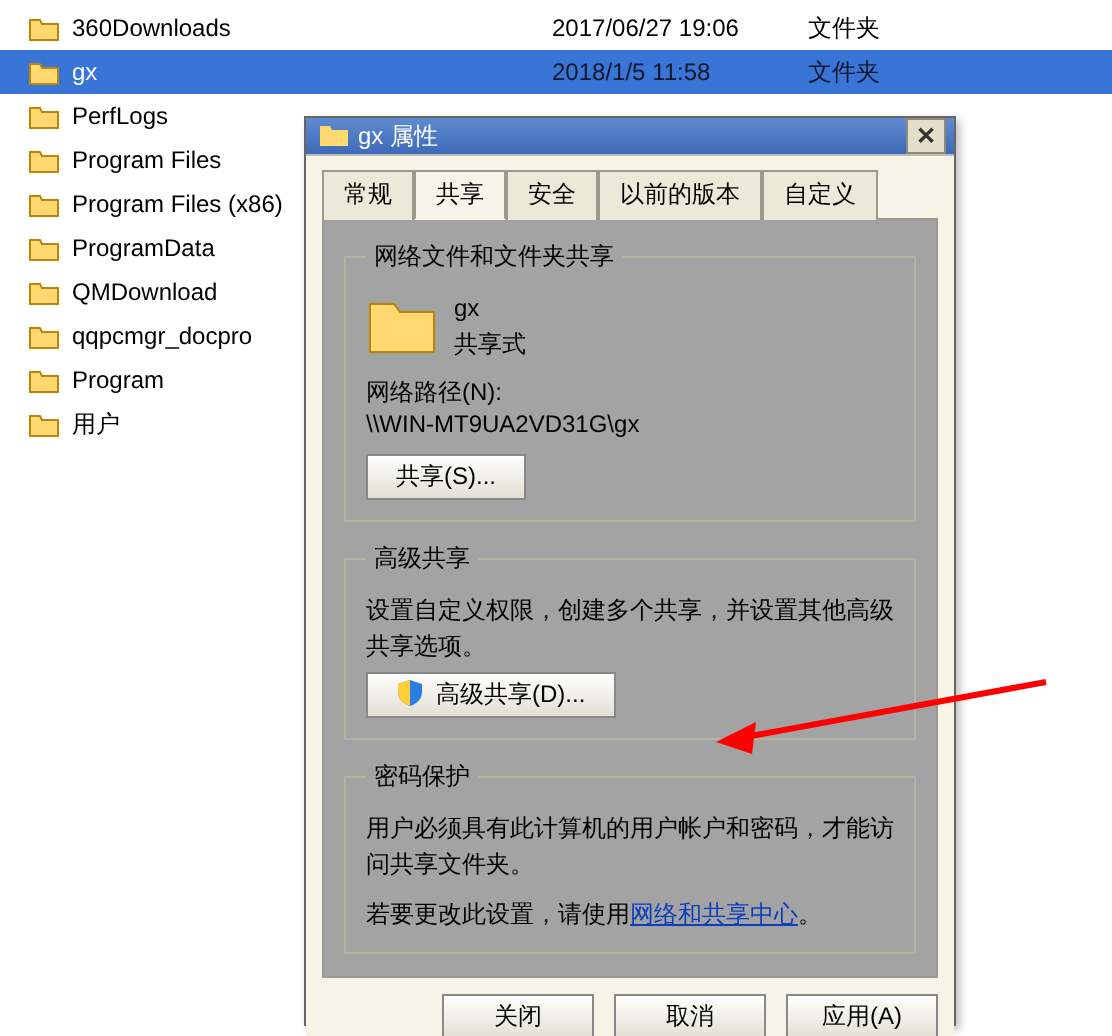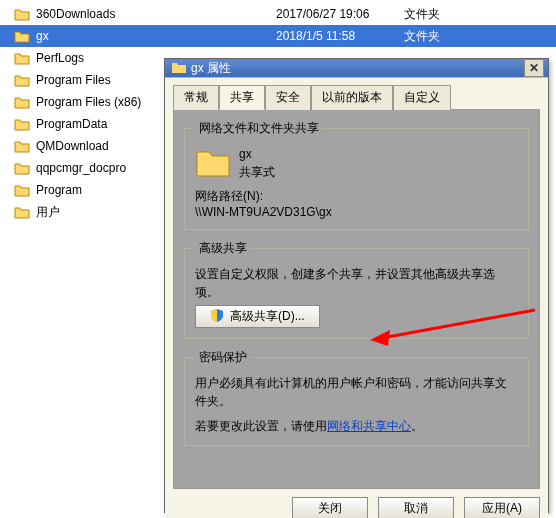--- a/index.html
+++ b/index.html
@@ -31,29 +31,29 @@
     flex: 0 0 16px;
     display: flex; align-items: center; justify-content: center;
   }
   .row .name { width: 240px; }
   .row .date { width: 128px; color:#000; }
   .row .type { flex: 1; color:#000;}
   .row.selected {
     background: #3875d6;
     color: #fff;
   }
-  .row.selected .date, .row.selected .type { color:#ffffff; }
+  .row.selected .date, .row.selected .type { color:#0f172a; }
   .row.dim .date, .row.dim .type { color:#7a7a7a; }
   .folder-svg { width:16px; height:14px; }
 
   
   .dialog {
     position: absolute;
-    left: 164px; top: 58px;
-    width: 385px; height: 455px;
+    left: 152px; top: 58px;
+    width: 326px; height: 455px;
     border: 1px solid #666;
     background: #ece9d8; 
     box-shadow: 2px 2px 4px rgba(0,0,0,.25);
     display: flex; flex-direction: column;
   }
   .titlebar {
     height: 26px;
     background: linear-gradient(#5e8bd0,#3e6ab8);
     color: #fff;
     display: flex; align-items: center;
@@ -274,20 +274,25 @@
               </svg>
           </span>
           <div class="info">
             <div>gx</div>
             <div>共享式</div>
           </div>
         </div>
         <div class="netpath">
           <div>网络路径(N):</div>
           <div class="val">\\WIN-MT9UA2VD31G\gx</div>
+        </div>
+        <div style="margin-top:8px;">
+          <button class="btn">
+            <span>共享(S)...</span>
+          </button>
         </div>
       </fieldset>
 
       <fieldset class="group">
         <legend>高级共享</legend>
         <div style="line-height:1.5;">设置自定义权限，创建多个共享，并设置其他高级共享选项。</div>
         <div class="adv-row">
           <button class="btn">
             <span class="shield">
               <svg width="14" height="14" viewBox="0 0 14 14">

